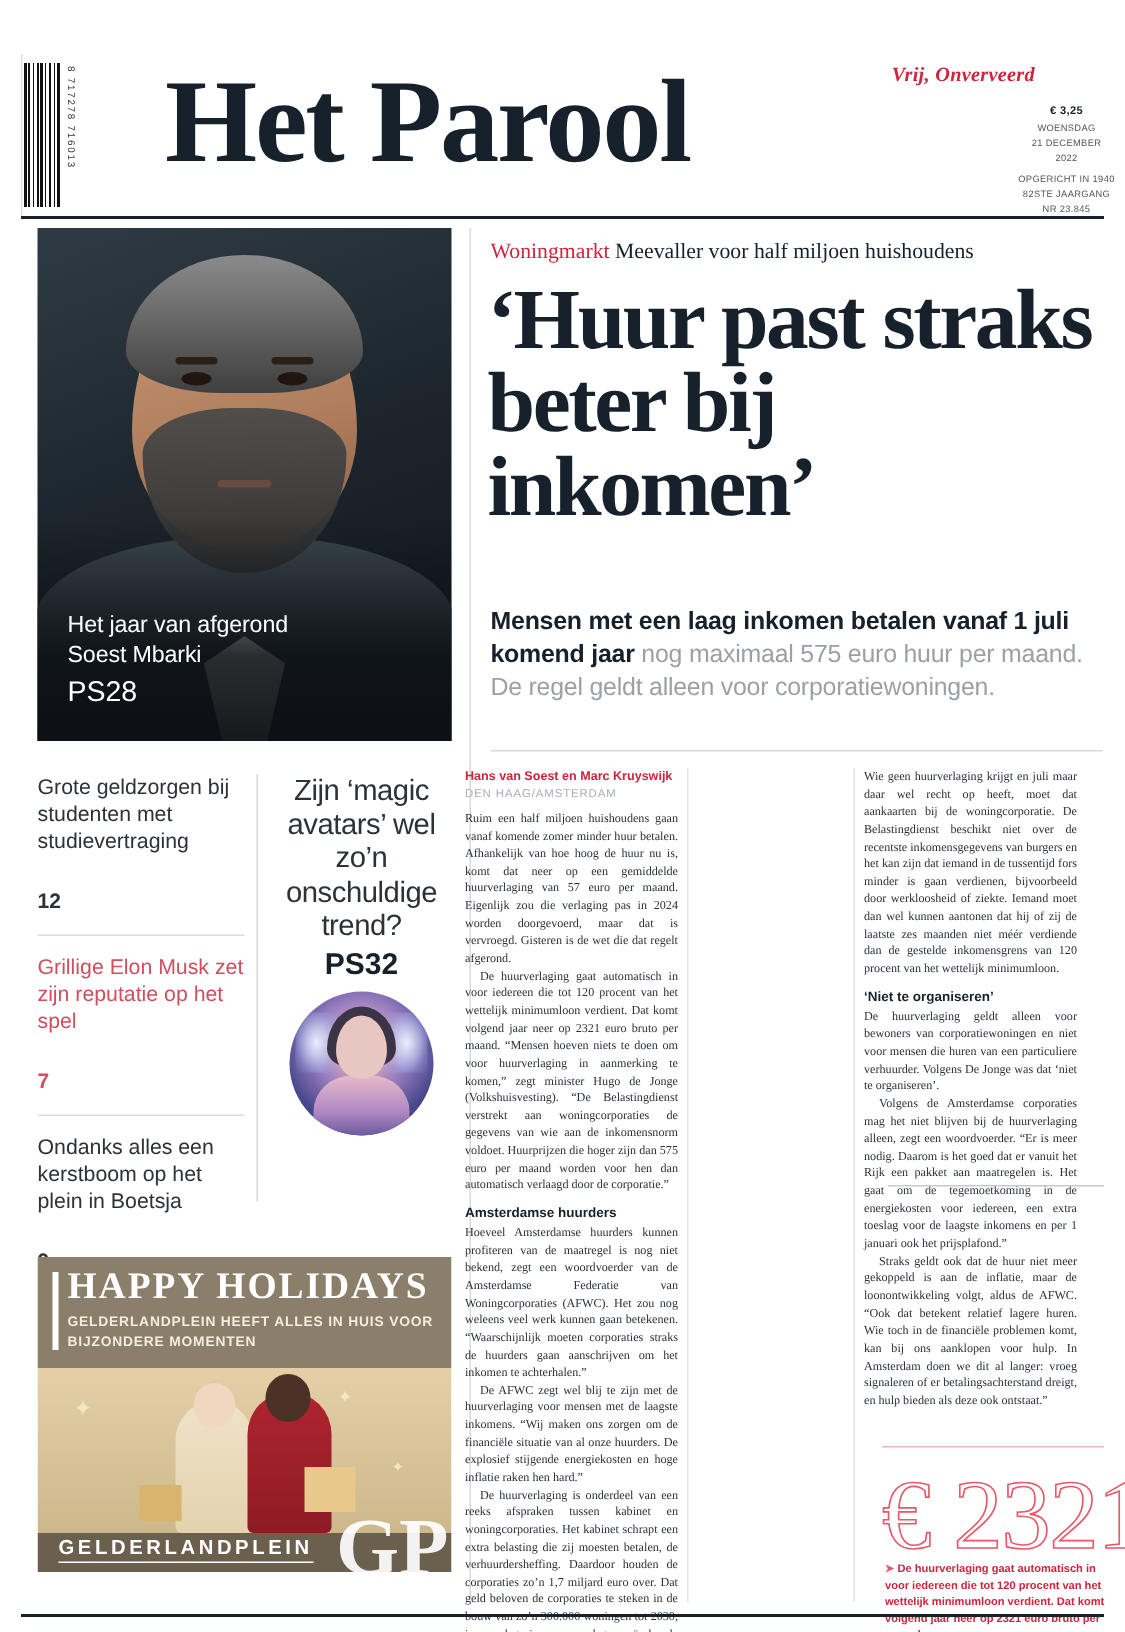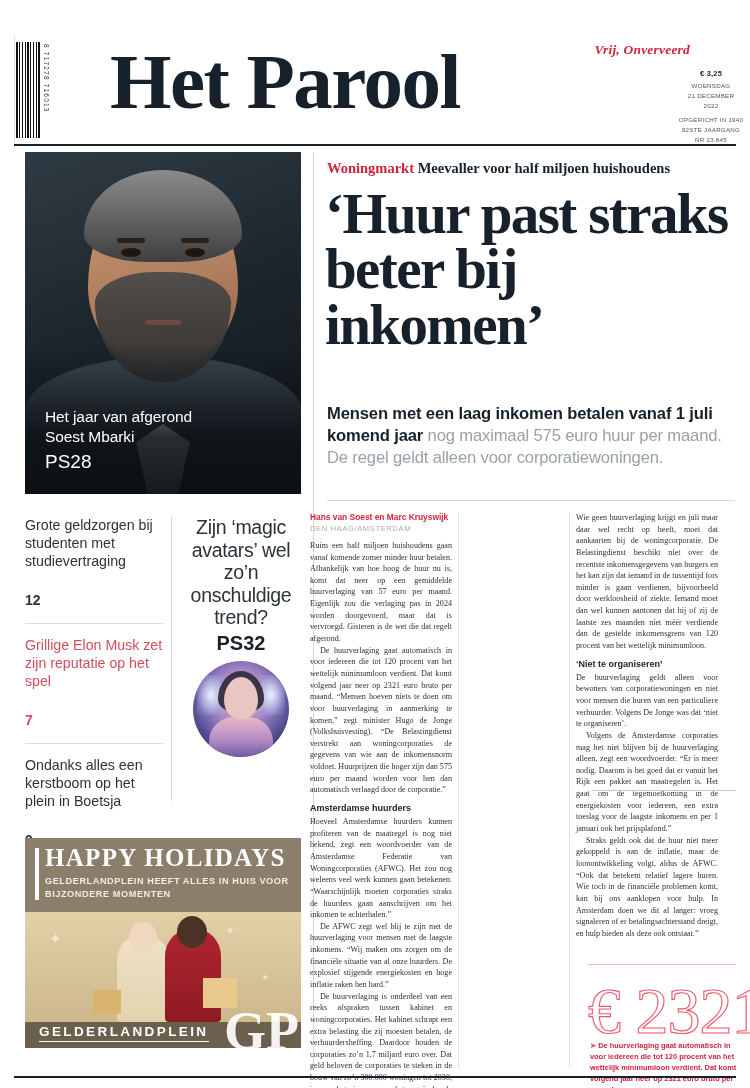--- a/index.html
+++ b/index.html
@@ -111,21 +111,21 @@
     font-weight:bold;letter-spacing:2.4px;border-bottom:1px solid #fff;padding-bottom:2px;}
   .ad-strip{position:absolute;left:0;top:210px;width:100%;height:18px;background:#0e1420;}
   .ad-strip span{display:block;text-align:center;color:#fff;font-size:7.2px;
     font-weight:bold;letter-spacing:.9px;line-height:18px;}
   .ad-logo{position:absolute;right:2px;bottom:8px;color:rgba(255,255,255,.92);
     font-family:"Liberation Serif", serif;font-size:54px;font-weight:bold;line-height:1;}
 
   
   .vrule-main{position:absolute;left:313px;top:152px;width:1px;height:914px;background:#d8d8d8;}
   .kicker{position:absolute;left:327px;top:160px;width:410px;
-    font-family:"Liberation Serif", serif;font-weight:bold;font-size:14.5px;color:#16212b;}
+    font-family:"Liberation Serif", serif;font-weight:normal;font-size:14.5px;color:#16212b;}
   .kicker .k{color:#d0243c;}
   .headline{position:absolute;left:325px;top:186px;width:415px;
     font-family:"Liberation Serif", serif;font-weight:bold;
     font-size:57px;line-height:.97;letter-spacing:-1.6px;color:#16212b;}
   .standfirst{position:absolute;left:327px;top:403px;width:404px;
     font-size:16.6px;line-height:1.33;color:#9aa1a6;letter-spacing:-.15px;}
   .standfirst b{color:#16212b;font-weight:bold;}
   .hr-thin{position:absolute;left:327px;top:500px;width:408px;height:1px;background:#d8d8d8;}
 
   .cols{position:absolute;left:310px;top:512px;width:408px;height:556px;}

